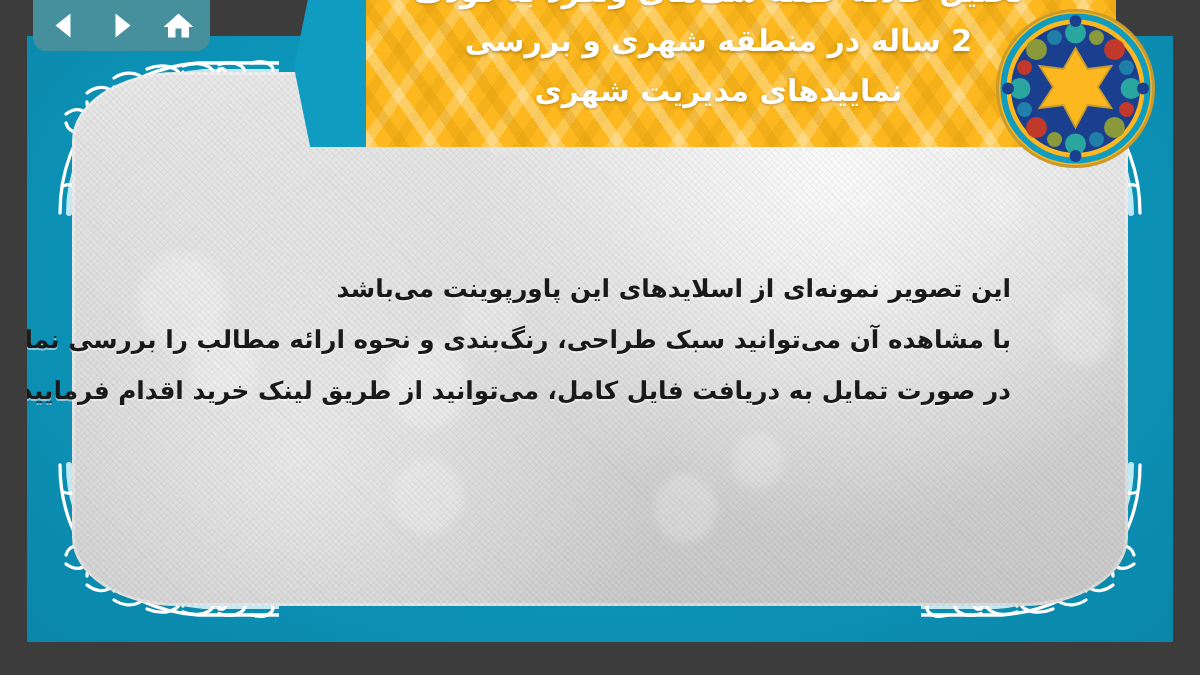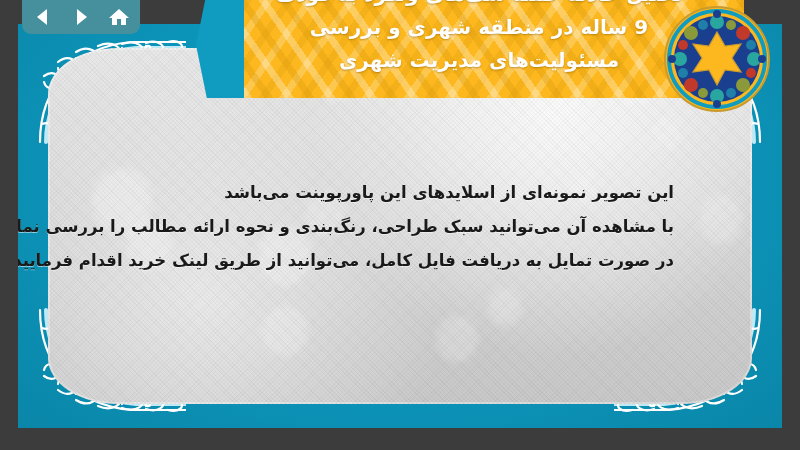--- a/index.html
+++ b/index.html
@@ -229,22 +229,22 @@
         <div>در صورت تمایل به دریافت فایل کامل، می‌توانید از طریق لینک خرید اقدام فرمایید</div>
       </div>
     </div>
   </div>
 
   <div class="banner">
     <div class="banner-arrow"></div>
     <div class="banner-body"></div>
     <div class="banner-title">
       <div>تحلیل حادثه حمله سگ‌های ولگرد به کودک</div>
-      <div>9 ساله در منطقه شهری و بررسی</div>
-      <div>مسئولیت‌های مدیریت شهری</div>
+      <div>2 ساله در منطقه شهری و بررسی</div>
+      <div>نمایید‌های مدیریت شهری</div>
     </div>
   </div>
 
   <svg class="medallion" viewBox="0 0 110 110">
     <circle cx="55" cy="55" r="52" fill="#fcb81e" stroke="#c99a2e" stroke-width="2"></circle>
     <circle cx="55" cy="55" r="48" fill="none" stroke="#0f9cc0" stroke-width="4"></circle>
     <circle cx="55" cy="55" r="43" fill="#1b3f8f"></circle>
     <g>
       <circle cx="55" cy="18" r="7" fill="#2aa6a0"></circle>
       <circle cx="81" cy="29" r="7" fill="#c0392b"></circle>

